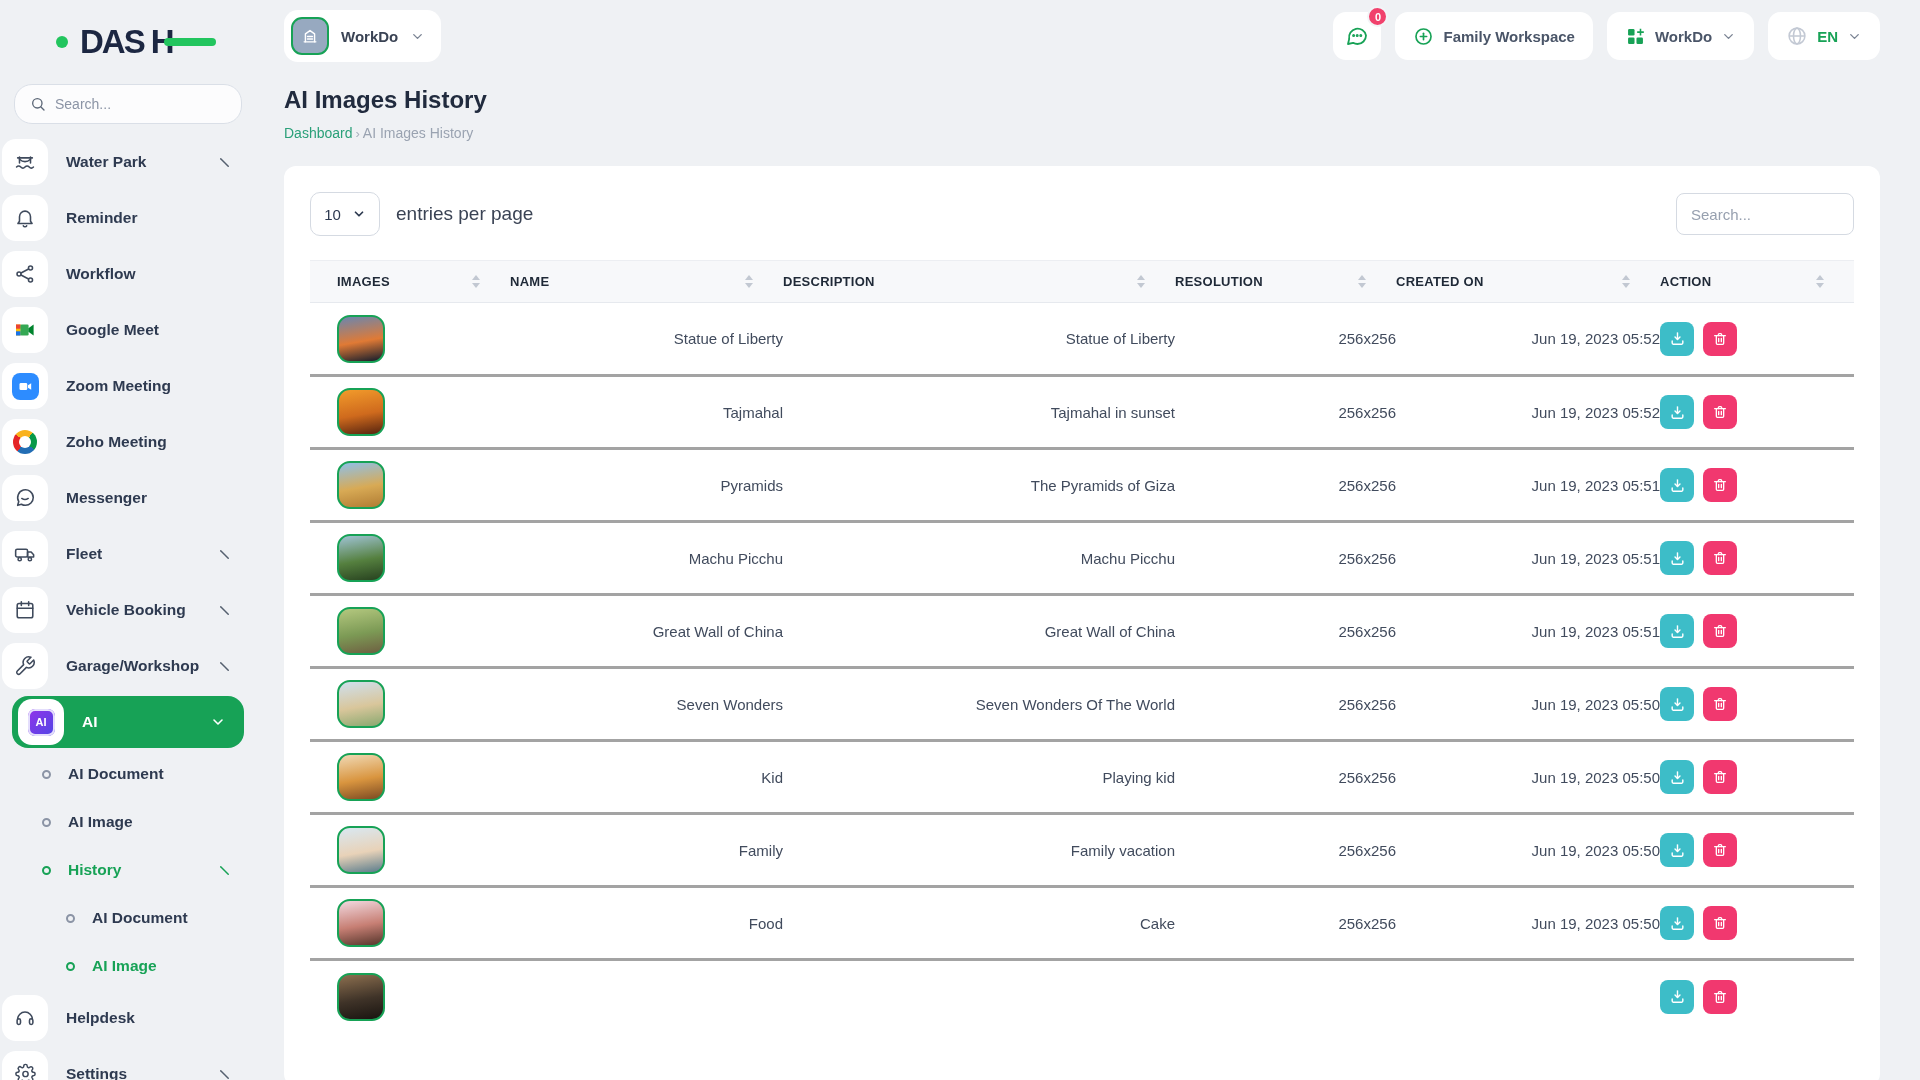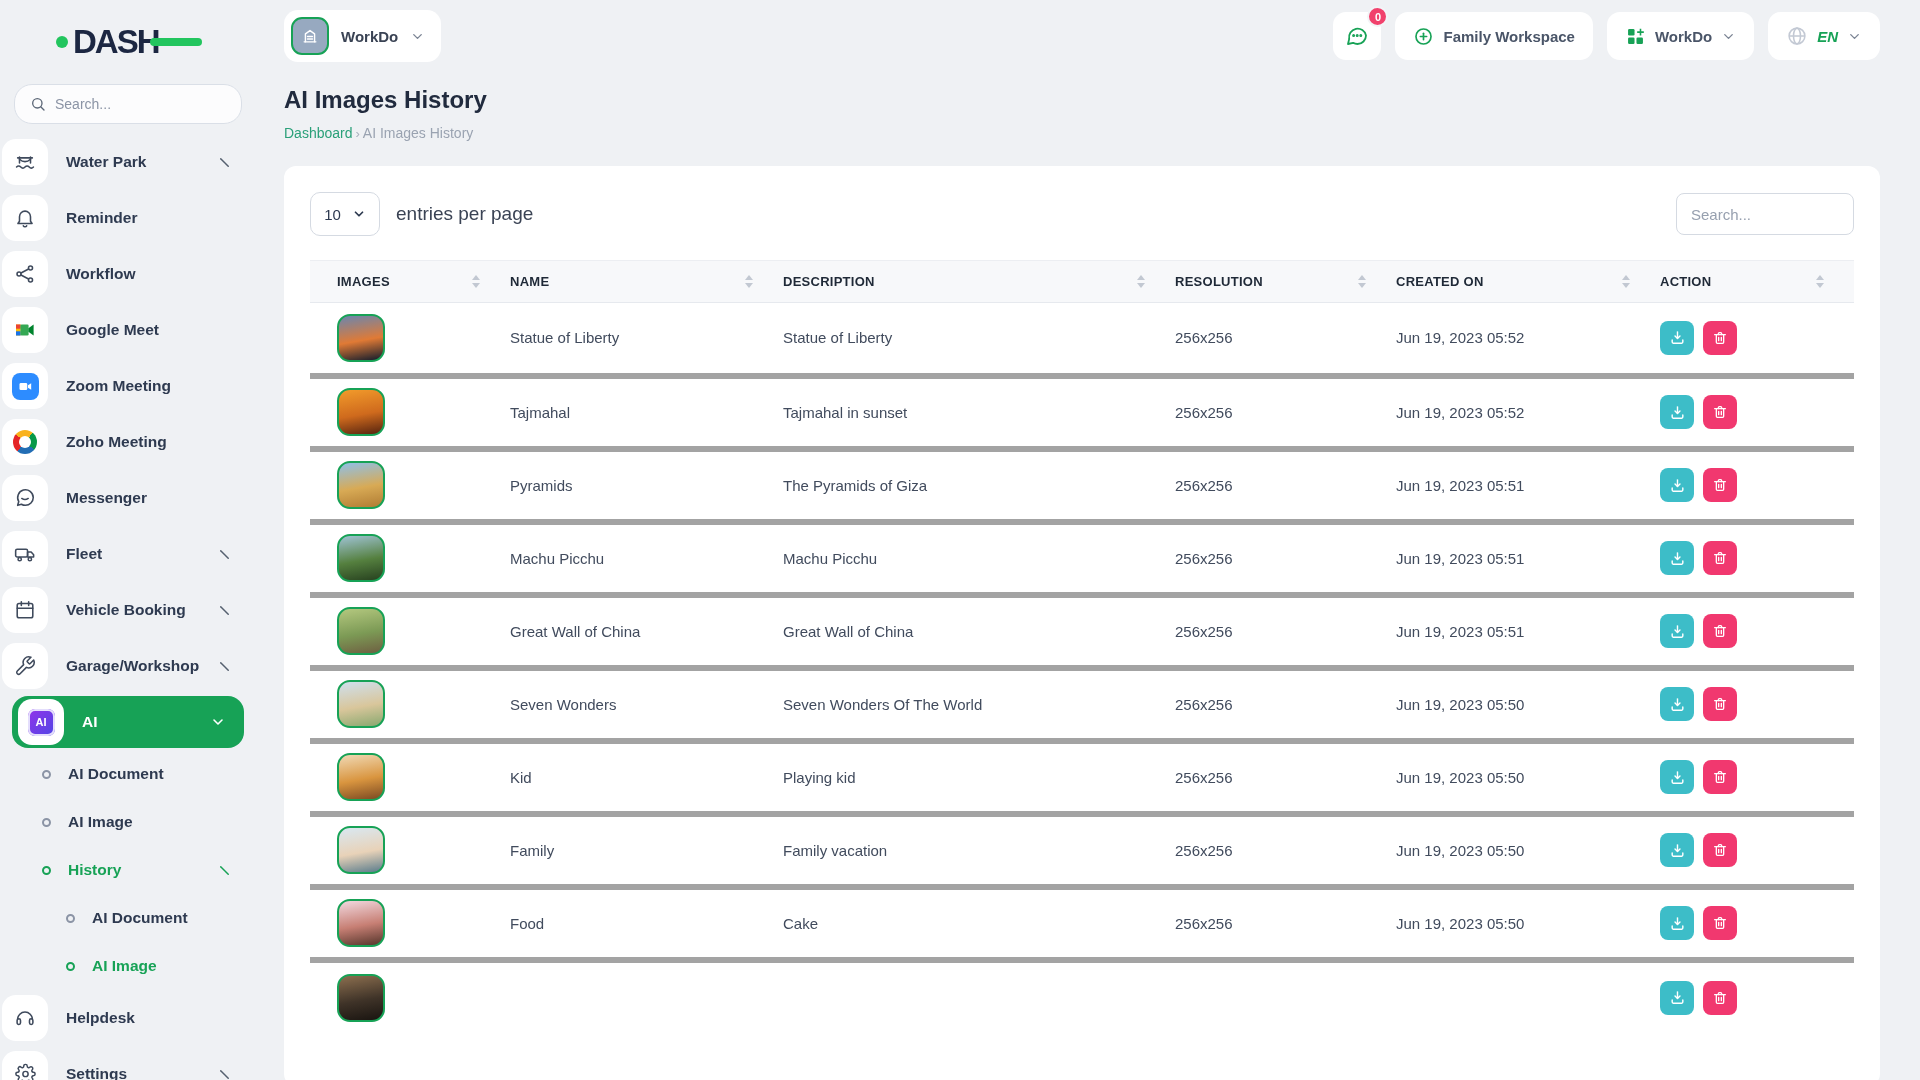--- a/index.html
+++ b/index.html
@@ -1,21 +1,21 @@
 <!DOCTYPE html>
 <html><head>
 <meta charset="utf-8">
 <style>
   * { margin:0; padding:0; box-sizing:border-box; }
   html,body { width:1920px; height:1080px; overflow:hidden; background:#eff1f4;
     font-family:"Liberation Sans","DejaVu Sans",sans-serif; color:#2e3a50; }
 
   
   .sidebar { position:fixed; left:0; top:0; width:256px; height:1080px; padding-top:20px; }
-  .logo { display:flex; align-items:center; padding-left:56px; height:44px; cursor:pointer; }
+  .logo { display:flex; align-items:center; padding-left:56px; height:44px; cursor:pointer;gap:7px; }
   .logo-dot { width:12px; height:12px; border-radius:50%; background:#22c55e; margin-right:5px; }
   .logo-text,.logo-h { font-size:33px; font-weight:800; color:#1c2742; letter-spacing:-2px; }
   .logo-h { position:relative; padding-right:44px; }
   .logo-bar { position:absolute; left:13px; top:15px; width:52px; height:8px; background:#22c55e; border-radius:5px; }
   .side-search { display:flex; align-items:center; gap:9px; margin:20px 14px 8px; padding:0 15px;
     height:40px; border:1px solid #dadfe7; border-radius:18px; background:#fcfcfd; }
   .side-search svg { flex:0 0 auto; }
   .side-search input { border:0; outline:0; background:transparent; font-size:14px; width:100%;
     color:#3a4354; font-family:inherit; }
   .side-search input::placeholder { color:#8b94a5; }
@@ -54,21 +54,21 @@
   .ws-pill .nm { font-size:15px; font-weight:600; color:#3a4354; }
   .top-right { display:flex; align-items:center; gap:14px; }
   .icon-btn { position:relative; width:48px; height:48px; background:#fff; border:0; border-radius:13px;
     display:flex; align-items:center; justify-content:center; cursor:pointer; }
   .badge { position:absolute; top:-6px; right:-7px; min-width:21px; height:21px; border-radius:11px;
     background:#f1416c; color:#fff; font-size:11px; font-weight:700; display:flex; align-items:center;
     justify-content:center; border:2px solid #f3f4f7; }
   .pill { display:flex; align-items:center; gap:9px; height:48px; background:#fff; border:0;
     border-radius:13px; padding:0 18px; font-size:15px; color:#4a5568; font-family:inherit;
     font-weight:600; cursor:pointer; }
-  .pill .green-txt { color:#17a256; font-weight:700;font-style:italic; }
+  .pill .green-txt { color:#17a256; font-weight:700; }
 
   
   .page-title { margin-top:24px; font-size:24px; font-weight:700; color:#212b3e; }
   .breadcrumb { margin-top:11px; font-size:14px; display:flex; align-items:center; gap:3px; }
   .breadcrumb .link { color:#2aa079; cursor:pointer; }
   .breadcrumb .sep { color:#aab2bf; font-size:13px; }
   .breadcrumb .cur { color:#9aa3b1; }
 
   
   .card { margin-top:25px; background:#fff; border-radius:12px; padding:26px 26px 0; height:920px; }
@@ -83,22 +83,22 @@
 
   table { border-collapse:collapse; width:100%; margin-top:24px; table-layout:fixed; }
   thead th { height:42px; background:#f7f8fa; border-top:1px solid #eceef2; border-bottom:1px solid #e6e9ee;
     font-size:13px; font-weight:700; color:#1f2937; text-align:left; letter-spacing:.02em; cursor:pointer; }
   .th-in { display:flex; align-items:center; justify-content:space-between; padding-right:30px; }
   th.c1 .th-in { padding-left:27px; }
   .sort { display:flex; flex-direction:column; gap:3px; }
   .sort i { display:block; width:0; height:0; border-left:4px solid transparent; border-right:4px solid transparent; }
   .sort .up { border-bottom:5px solid #c2c8d2; }
   .sort .dn { border-top:5px solid #c2c8d2; }
-  tbody tr { height:73px; }
-  tbody tr + tr td { border-top:6px solid #a3a3a3; }
+  tbody tr { height:73px;text-align:right; }
+  tbody tr + tr td { border-top:3px solid #a3a3a3; }
   tbody td { font-size:15px; color:#414b5d; vertical-align:middle; }
   td.c1 { padding-left:27px; }
   .thumb { width:48px; height:48px; border-radius:13px; border:2px solid #17a256; }
   .actions { display:flex; gap:9px; }
   .abtn { width:34px; height:34px; border:0; border-radius:8px; display:flex; align-items:center;
     justify-content:center; cursor:pointer; }
   .abtn.dl { background:#3dbdc8; }
   .abtn.del { background:#f1386f; }
 </style>
 </head>

